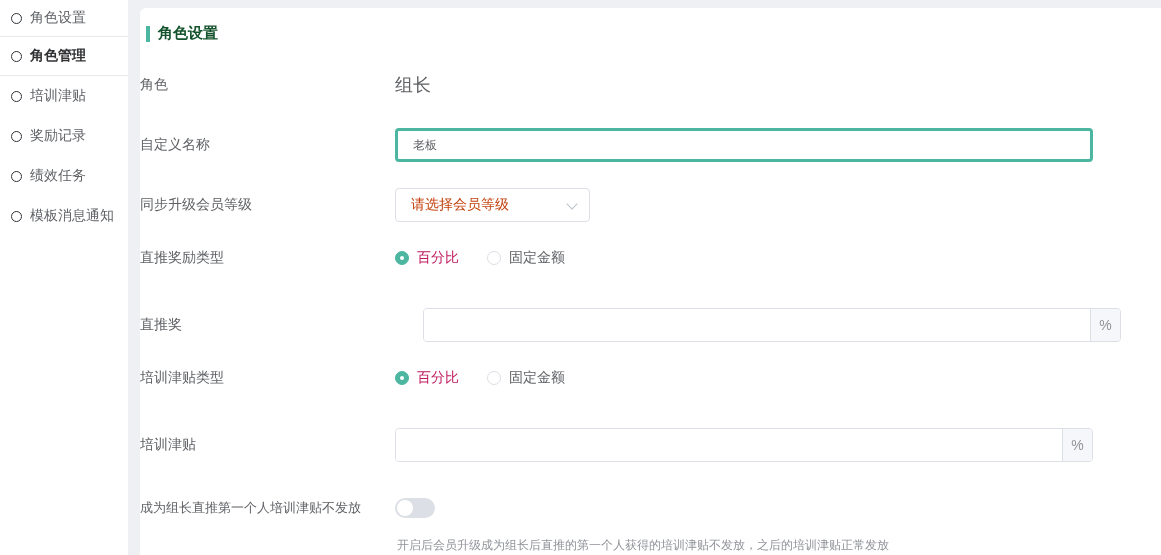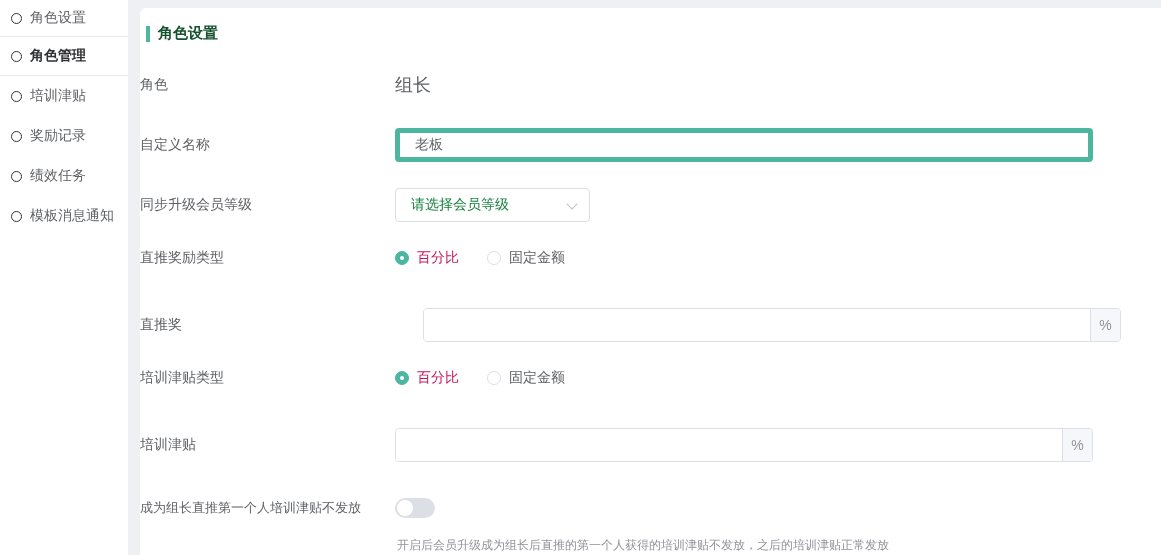--- a/index.html
+++ b/index.html
@@ -62,32 +62,32 @@
   .r-reward   { top:300px; height:34px;gap:28px; }
   .r-ttype    { top:358px; height:24px; }
   .r-training { top:420px; height:34px; }
   .r-toggle   { top:489px; height:22px; }
   .r-help     { top:528px; height:18px; }
   .r-toggle .label-col { font-size:13px; }
 
   .role-value { font-size:18px; color:#606266; }
 
   .text-input {
-    width:698px; height:34px; border:5px solid #14532d; border-radius:4px;
-    padding:0 15px; font-size:14px; color:#606266; outline:none;
+    width:698px; height:34px; border:3px solid #14532d; border-radius:4px;
+    padding:0 15px; font-size:12px; color:#606266; outline:none;
     font-family:inherit; background:#fff;
   }
   .text-input.focused { border-color:#4db6a0; }
 
   .select-box {
     width:195px; height:34px; border:1px solid #dcdfe6; border-radius:4px;
     display:flex; align-items:center; padding:0 30px 0 15px;
     position:relative; cursor:pointer; background:#fff;
   }
-  .select-box .placeholder { font-size:14px; color:#15803d; }
+  .select-box .placeholder { font-size:14px; color:#c2410c; }
   .chevron {
     position:absolute; right:13px; top:11px;
     width:8px; height:8px;
     border-right:1.5px solid #c0c4cc; border-bottom:1.5px solid #c0c4cc;
     transform:rotate(45deg);
   }
 
   .radio-group { display:flex; align-items:center; }
   .radio-opt { display:flex; align-items:center; margin-right:28px; cursor:pointer; }
   .radio-dot {

